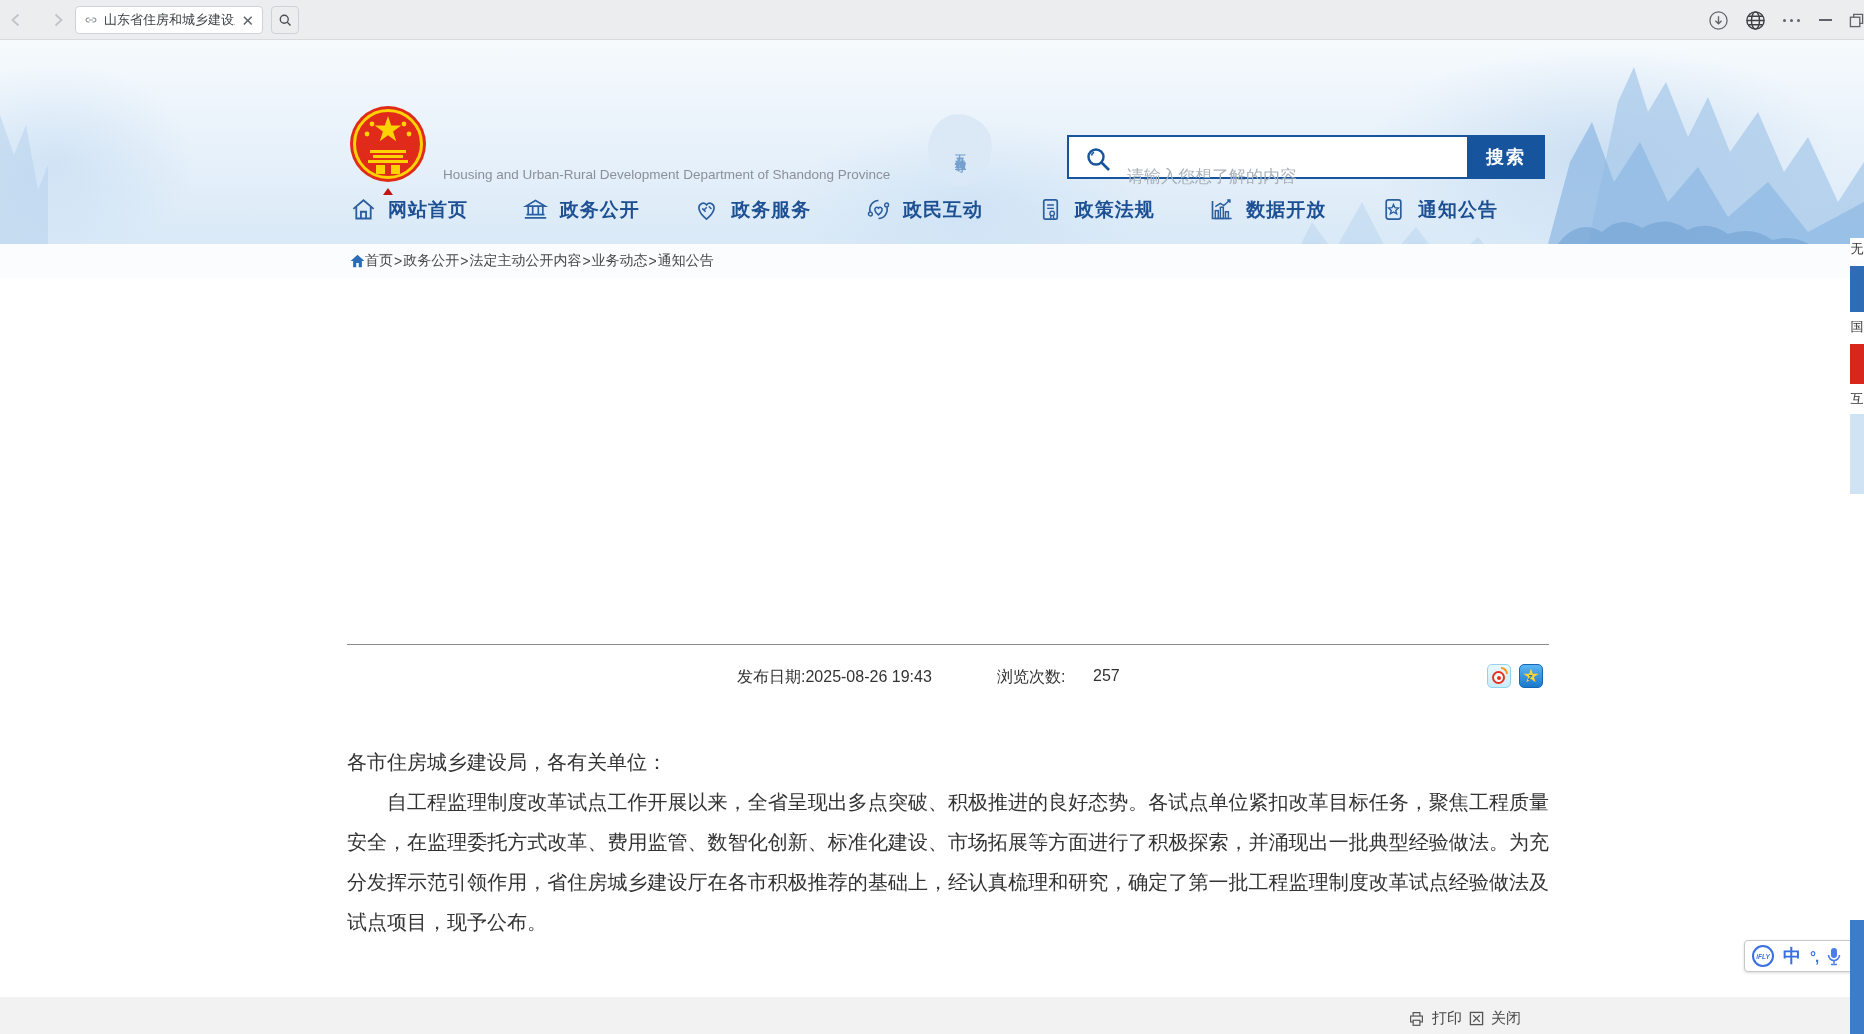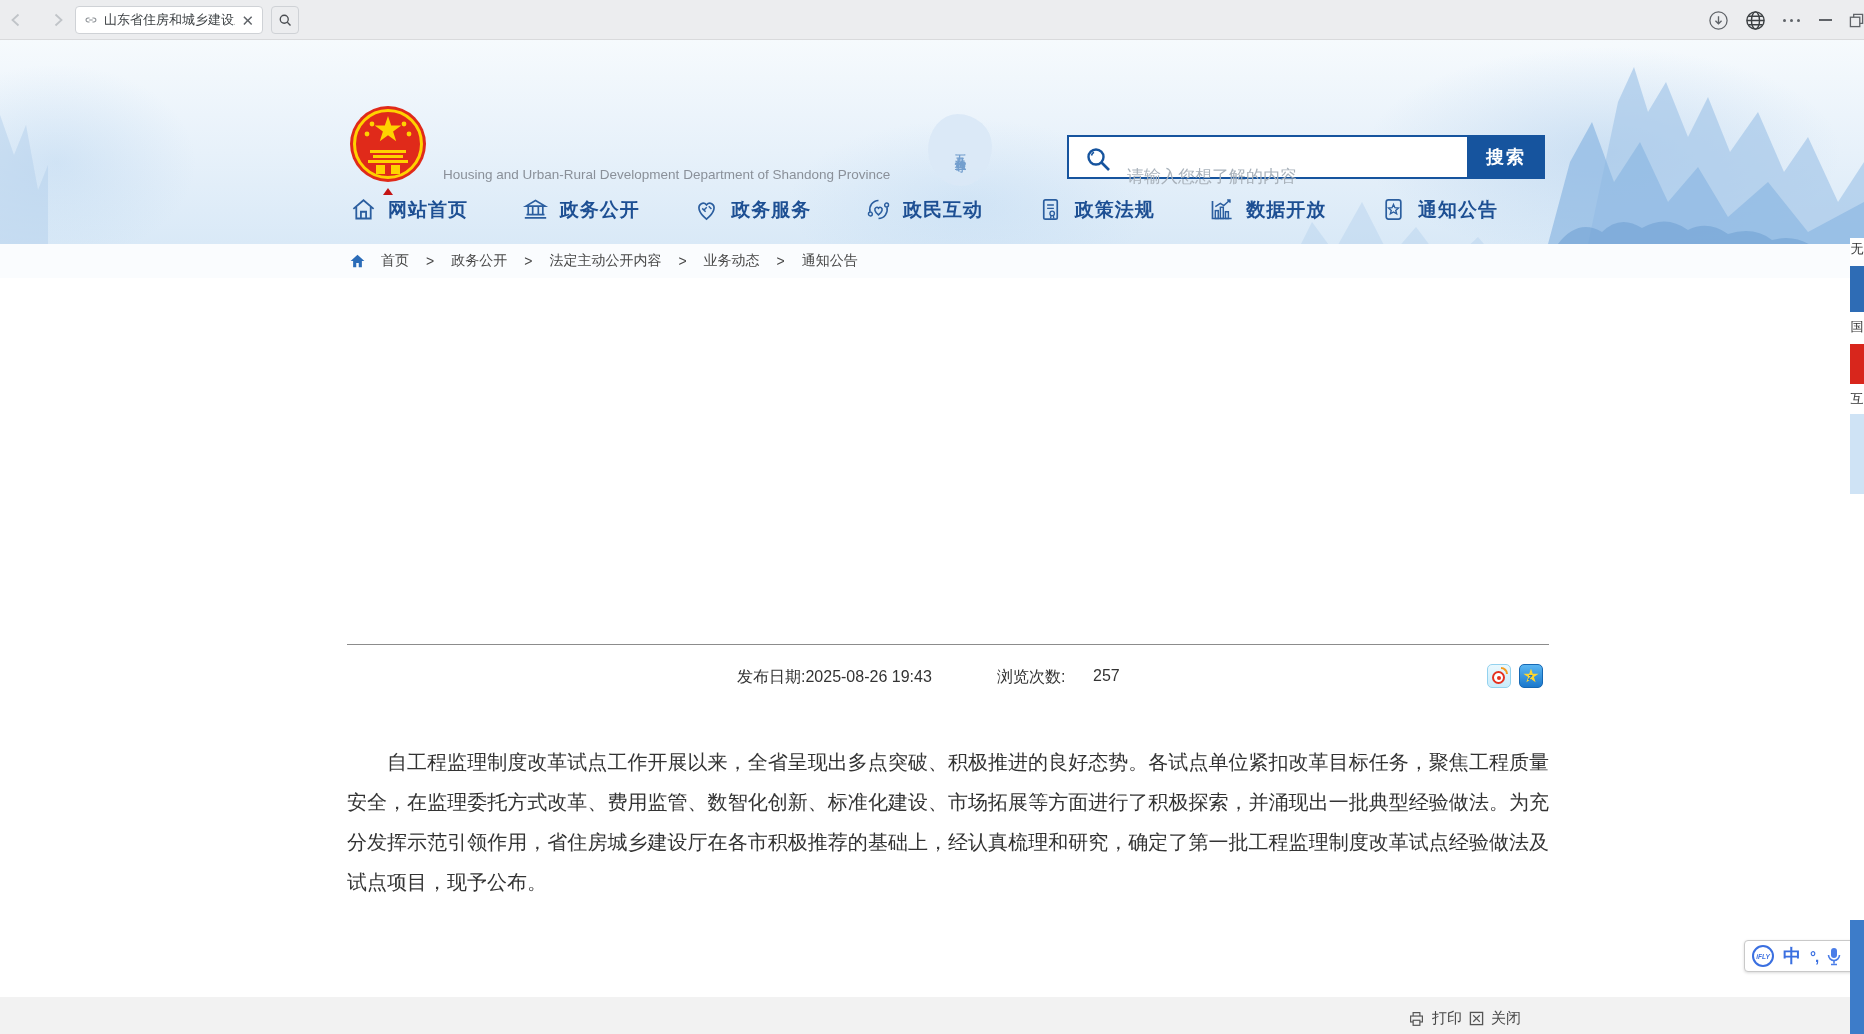--- a/index.html
+++ b/index.html
@@ -49,21 +49,21 @@
   .search-btn { width:78px; height:44px; margin:-2px -2px -2px 0; background:#16549e; color:#fff;
     font-size:18px; font-weight:bold; border:none; letter-spacing:2px; cursor:pointer; }
 
   .main-nav { position:absolute; left:350px; top:228px; width:1148px; display:flex;
     justify-content:space-between; }
   .nav-item { display:flex; align-items:center; gap:11px; cursor:pointer; }
   .nav-label { font-size:19px; font-weight:bold; color:#1d4f93; letter-spacing:1px; }
 
   
   .crumb-band { position:absolute; left:0; top:244px; width:1864px; height:34px; background:#fafcfe; }
-  .crumb { position:absolute; left:350px; top:252px; display:flex; align-items:center; gap:16px;
+  .crumb { position:absolute; left:350px; top:252px; display:flex; align-items:center; gap:0;
     font-size:14px; color:#474747; }
   .crumb .sep { color:#474747; margin:0 1px; }
   .crumb .bc-item { cursor:pointer; }
 
   
   .main-area { position:absolute; left:0; top:278px; width:1864px; height:719px; background:#fff; }
   .article-title { position:absolute; left:347px; top:318px; width:1202px; text-align:center;
     font-size:27px; font-weight:bold; color:#0d0d0d; letter-spacing:1px; }
   .title-rule { position:absolute; left:347px; top:366px; width:1202px; border-top:1px solid #8c8c8c; }
   .meta-row { position:absolute; left:347px; top:386px; width:1202px; height:26px; font-size:16px; color:#333; }
@@ -318,20 +318,21 @@
         </span>
       <span class="share-ic ic-qzone">
           <span class="star">
             <b>z</b>
           </span>
         </span>
     </span>
   </div>
 
   <div class="article-body">
+    <p>各市住房城乡建设局，各有关单位：</p>
     <p class="indent">自工程监理制度改革试点工作开展以来，全省呈现出多点突破、积极推进的良好态势。各试点单位紧扣改革目标任务，聚焦工程质量安全，在监理委托方式改革、费用监管、数智化创新、标准化建设、市场拓展等方面进行了积极探索，并涌现出一批典型经验做法。为充分发挥示范引领作用，省住房城乡建设厅在各市积极推荐的基础上，经认真梳理和研究，确定了第一批工程监理制度改革试点经验做法及试点项目，现予公布。</p>
   </div>
 
   <div class="attach-row">
     <span>附件：</span>
 
     <span class="attach-link">工程监理制度改革试点经验做法及试点项目（第一批）.pdf</span>
   </div>
 
 </div>

